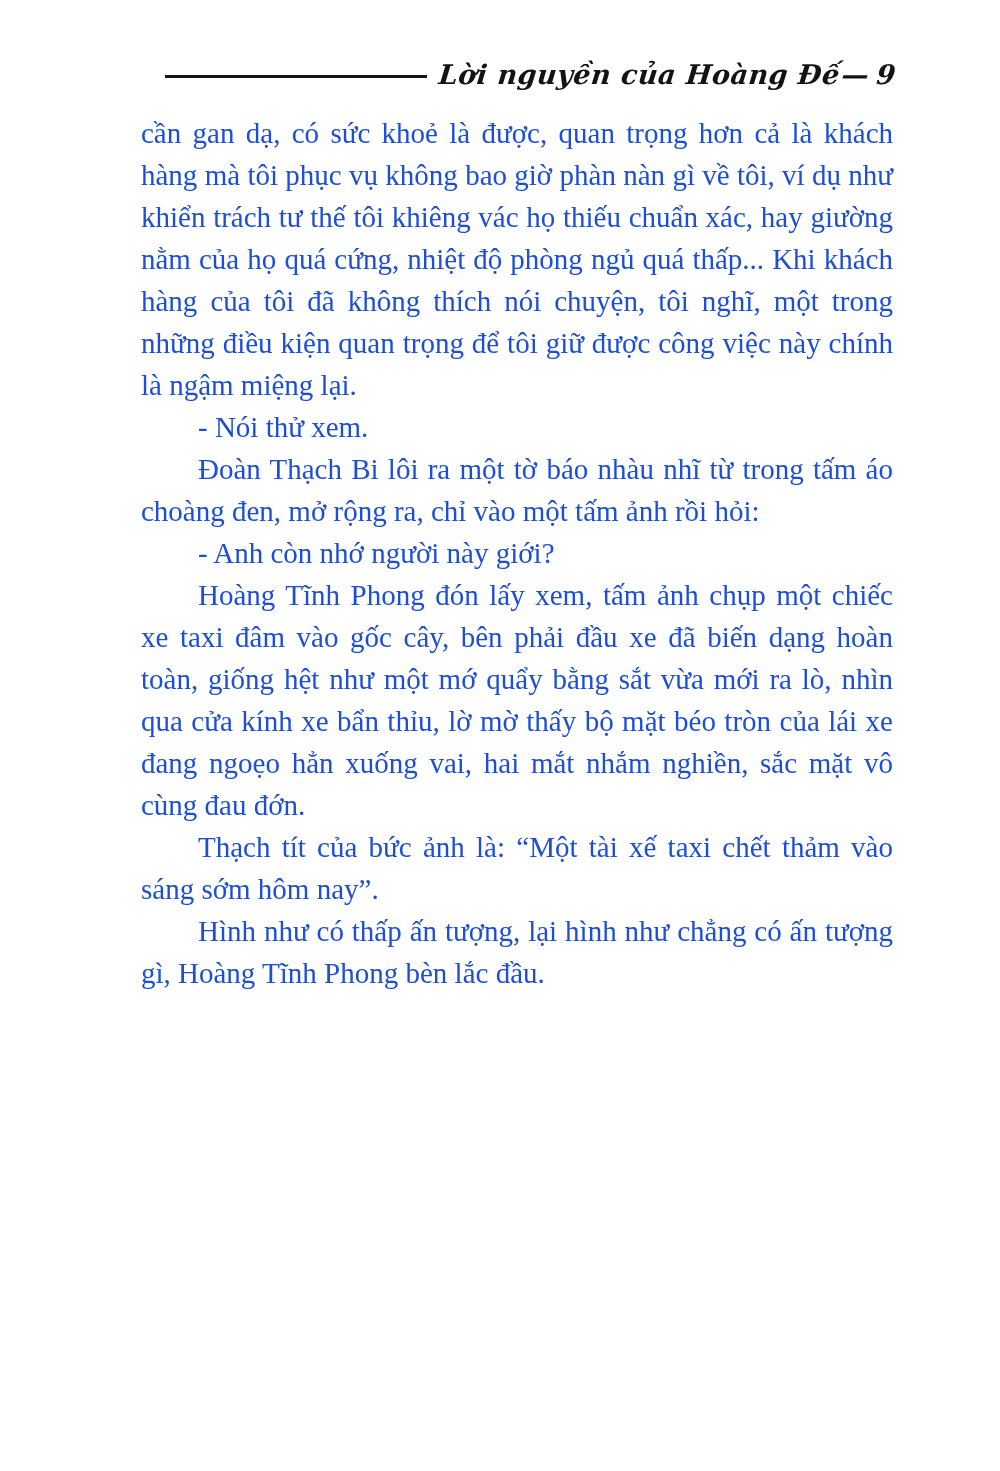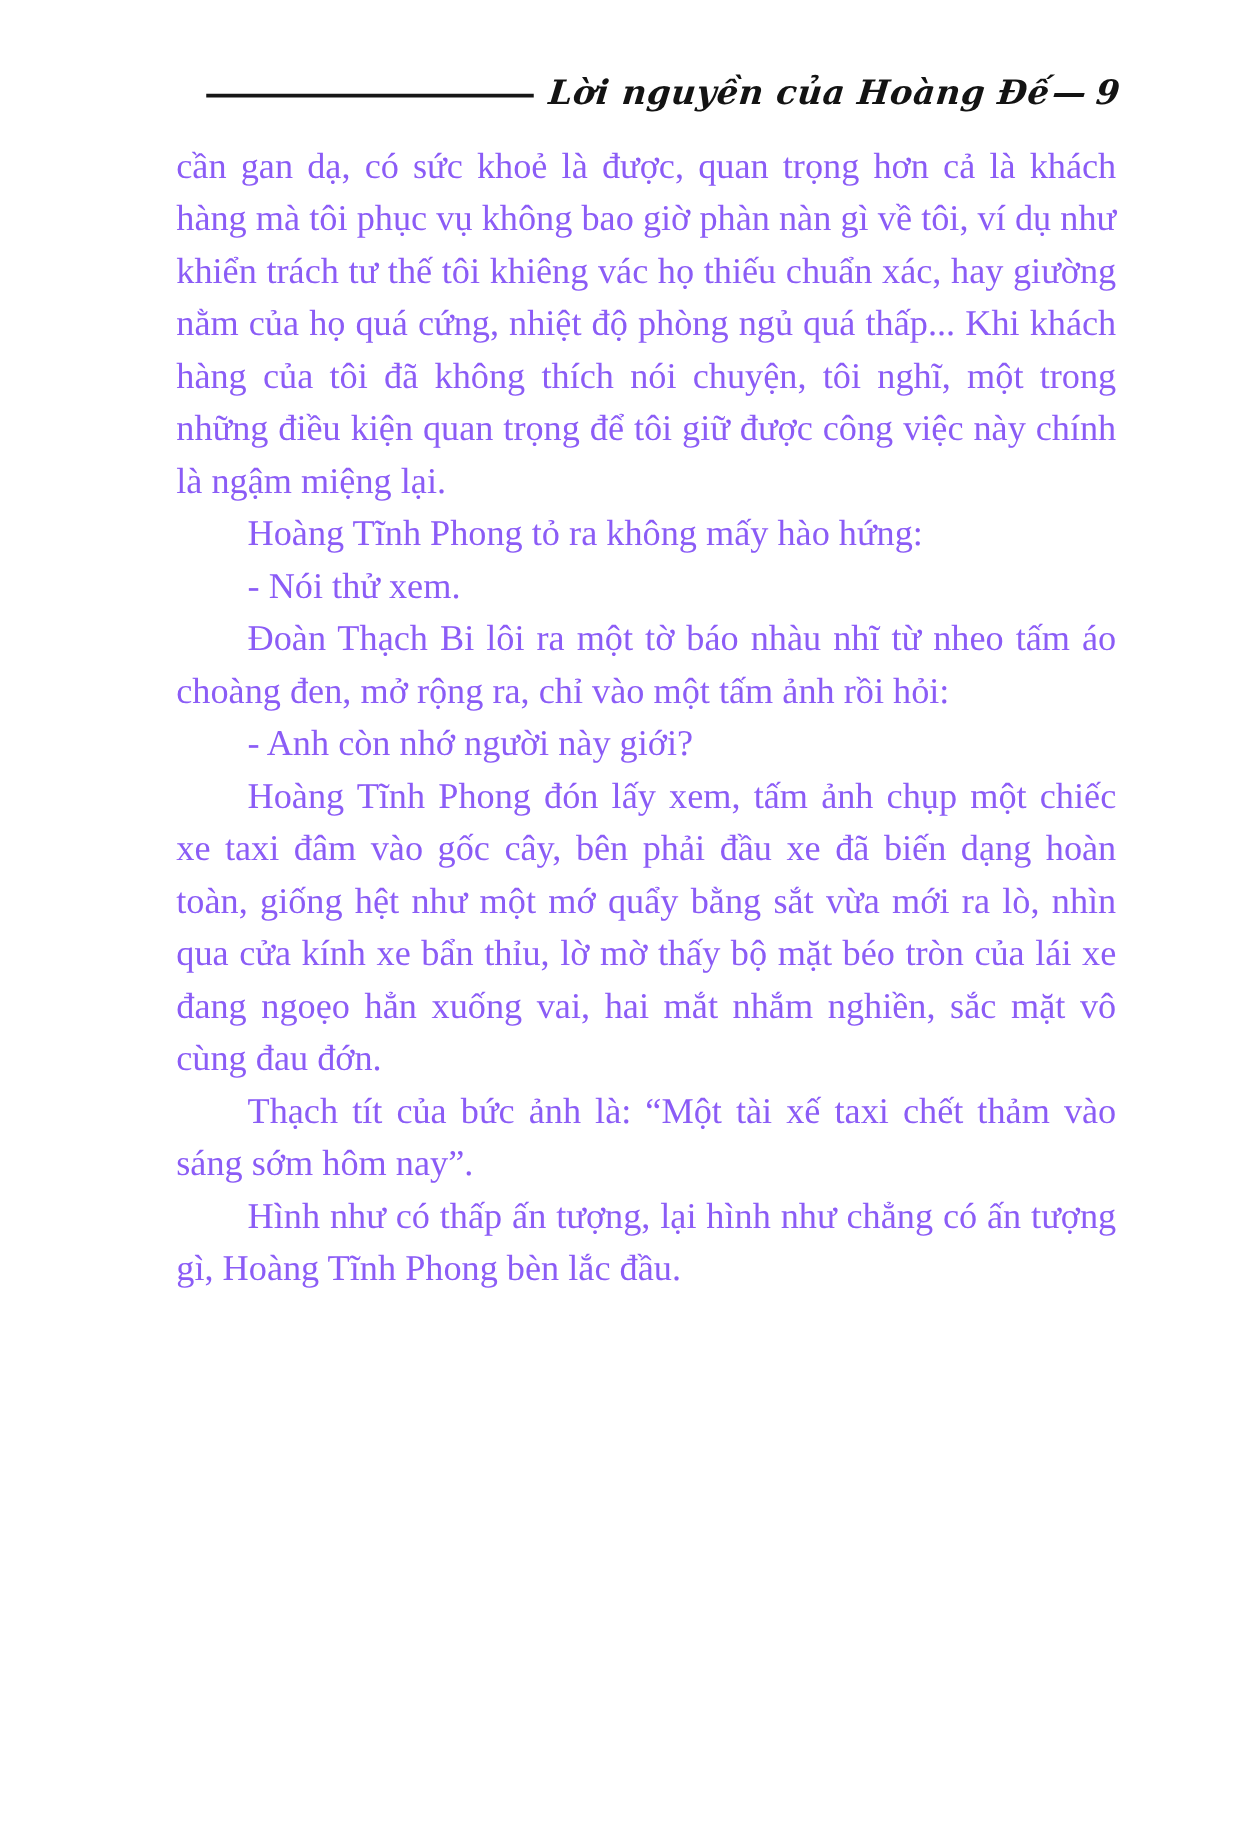--- a/index.html
+++ b/index.html
@@ -65,21 +65,21 @@
   }
   
   .page-body {
     position: absolute;
     top: 112px;
     left: 141px;
     right: 107px;
     font-size: 29px;
     line-height: 42px;
     text-align: justify;
-    color: #8b5cf6;
+    color: #1d4ed8;
   }
   .page-body p {
     margin: 0;
     text-indent: 57px;
   }
   .page-body p.noindent {
     text-indent: 0;
   }
 </style>
 </head>
@@ -91,22 +91,21 @@
     <span class="header-rule"></span>
     <span class="running-title-wrap">
       <span class="running-title">Lời nguyền của Hoàng Đế</span>
       <span class="header-separator">—</span>
       <span class="page-number">9</span>
     </span>
   </header>
 
   <main class="page-body">
       <p class="noindent">cần gan dạ, có sức khoẻ là được, quan trọng hơn cả là khách hàng mà tôi phục vụ không bao giờ phàn nàn gì về tôi, ví dụ như khiển trách tư thế tôi khiêng vác họ thiếu chuẩn xác, hay giường nằm của họ quá cứng, nhiệt độ phòng ngủ quá thấp... Khi khách hàng của tôi đã không thích nói chuyện, tôi nghĩ, một trong những điều kiện quan trọng để tôi giữ được công việc này chính là ngậm miệng lại.</p>
-      <p>Hoàng Tĩnh Phong tỏ ra không mấy hào hứng:</p>
       <p>- Nói thử xem.</p>
-      <p>Đoàn Thạch Bi lôi ra một tờ báo nhàu nhĩ từ nheo tấm áo choàng đen, mở rộng ra, chỉ vào một tấm ảnh rồi hỏi:</p>
+      <p>Đoàn Thạch Bi lôi ra một tờ báo nhàu nhĩ từ trong tấm áo choàng đen, mở rộng ra, chỉ vào một tấm ảnh rồi hỏi:</p>
       <p>- Anh còn nhớ người này giới?</p>
       <p>Hoàng Tĩnh Phong đón lấy xem, tấm ảnh chụp một chiếc xe taxi đâm vào gốc cây, bên phải đầu xe đã biến dạng hoàn toàn, giống hệt như một mớ quẩy bằng sắt vừa mới ra lò, nhìn qua cửa kính xe bẩn thỉu, lờ mờ thấy bộ mặt béo tròn của lái xe đang ngoẹo hẳn xuống vai, hai mắt nhắm nghiền, sắc mặt vô cùng đau đớn.</p>
       <p>Thạch tít của bức ảnh là: “Một tài xế taxi chết thảm vào sáng sớm hôm nay”.</p>
       <p>Hình như có thấp ấn tượng, lại hình như chẳng có ấn tượng gì, Hoàng Tĩnh Phong bèn lắc đầu.</p>
     </main>
 
 </div>
 
 </body></html>

